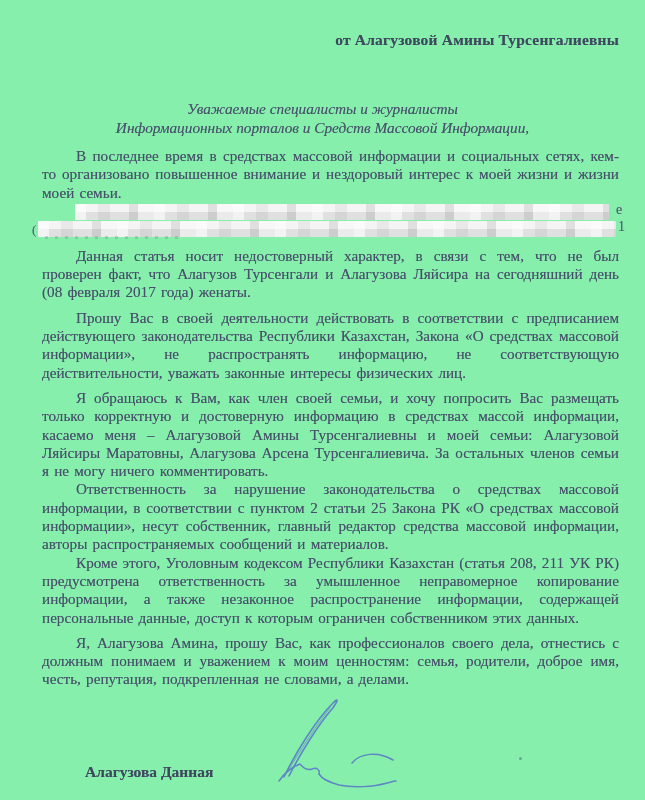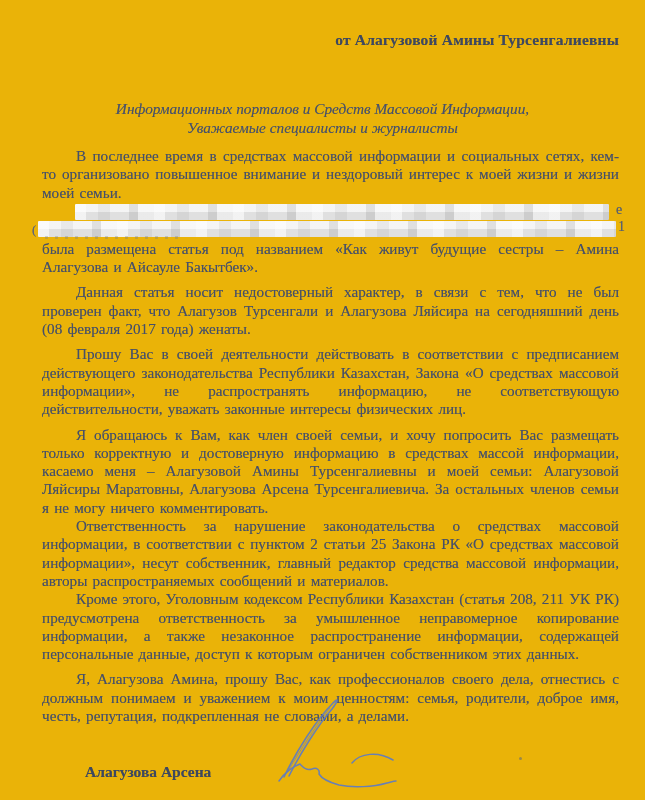--- a/index.html
+++ b/index.html
@@ -1,19 +1,19 @@
 <!DOCTYPE html>
 <html><head>
 <meta charset="utf-8">
 <style>
   html,body{margin:0;padding:0;background:#ffffff;}
   .page{
     position:relative;
     width:645px;height:800px;
-    background:#eab308;
+    background:#86efac;
     font-family:"Liberation Serif","DejaVu Serif",serif;
     color:#46506a;
     overflow:hidden;
   }
   .page *{text-shadow:0 0 0.6px rgba(70,80,106,.55);}
   .from-line{
     position:absolute;top:31px;right:26px;
     font-weight:bold;font-size:15.5px;letter-spacing:.2px;
     color:#3e485f;
   }
@@ -67,44 +67,43 @@
   }
 </style>
 </head>
 <body>
 
 <div class="page">
 
   <div class="from-line">от Алагузовой Амины Турсенгалиевны</div>
 
   <div class="salutation">
+    <div>Уважаемые специалисты и журналисты</div>
     <div>Информационных порталов и Средств Массовой Информации,</div>
-    <div>Уважаемые специалисты и журналисты</div>
   </div>
 
   <div class="letter-body" id="letter-body">
       <p class="para indent">В последнее время в средствах массовой информации и социальных сетях, кем-то организовано повышенное внимание и нездоровый интерес к моей жизни и жизни моей семьи.</p>
       <div class="redaction">
         <div class="red-bar bar1"></div>
         <div class="red-bar bar2"></div>
         <span class="red-edge e1">е</span>
         <span class="red-edge e2">1</span>
         <span class="red-left">(</span>
         <div class="red-remnant"></div>
       </div>
-      <p class="para">была размещена статья под названием «Как живут будущие сестры – Амина Алагузова и Айсауле Бакытбек».</p>
       <p class="para gap indent">Данная статья носит недостоверный характер, в связи с тем, что не был проверен факт, что Алагузов Турсенгали и Алагузова Ляйсира на сегодняшний день (08 февраля 2017 года) женаты.</p>
       <p class="para gap indent">Прошу Вас в своей деятельности действовать в соответствии с предписанием действующего законодательства Республики Казахстан, Закона «О средствах массовой информации», не распространять информацию, не соответствующую действительности, уважать законные интересы физических лиц.</p>
       <p class="para gap indent">Я обращаюсь к Вам, как член своей семьи, и хочу попросить Вас размещать только корректную и достоверную информацию в средствах массой информации, касаемо меня – Алагузовой Амины Турсенгалиевны и моей семьи: Алагузовой Ляйсиры Маратовны, Алагузова Арсена Турсенгалиевича. За остальных членов семьи я не могу ничего комментировать.</p>
       <p class="para indent">Ответственность за нарушение законодательства о средствах массовой информации, в соответствии с пунктом 2 статьи 25 Закона РК «О средствах массовой информации», несут собственник, главный редактор средства массовой информации, авторы распространяемых сообщений и материалов.</p>
       <p class="para indent">Кроме этого, Уголовным кодексом Республики Казахстан (статья 208, 211 УК РК) предусмотрена ответственность за умышленное неправомерное копирование информации, а также незаконное распространение информации, содержащей персональные данные, доступ к которым ограничен собственником этих данных.</p>
       <p class="para gap indent">Я, Алагузова Амина, прошу Вас, как профессионалов своего дела, отнестись с должным понимаем и уважением к моим ценностям: семья, родители, доброе имя, честь, репутация, подкрепленная не словами, а делами.</p>
     </div>
 
-  <div class="closing-name">Алагузова Арсена</div>
+  <div class="closing-name">Алагузова Данная</div>
 
   <svg class="signature-svg" width="170" height="132" viewBox="0 0 170 132">
     <g fill="none" stroke="#5b7ac8" stroke-linecap="round" stroke-linejoin="round" opacity="0.9">
 
       <path d="M36,109 C48,84 68,52 85,35 C91,29 90,33 84,41 C70,57 52,86 41,108" stroke-width="1.6"></path>
       <path d="M40,103 C55,78 69,56 82,40" stroke-width="1" opacity="0.7"></path>
 
       <path d="M31,113 C37,104 46,98 52,96 C55,99 58,103 64,101 C69,99 72,102 71,106 C74,111 80,114 91,117 C105,120 125,119 139,115 C143,114 146,113 148,113" stroke-width="1.5"></path>
 
       <path d="M104,95 C112,85 130,83 145,92" stroke-width="1.5"></path>

